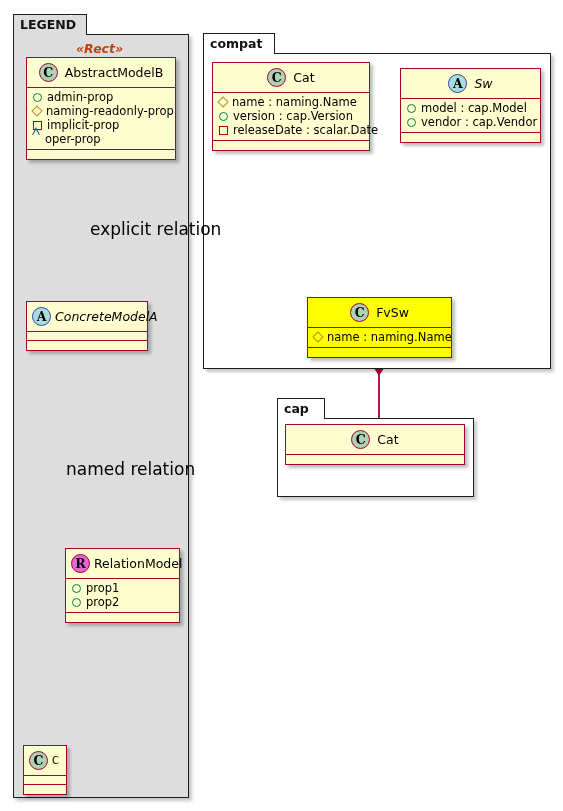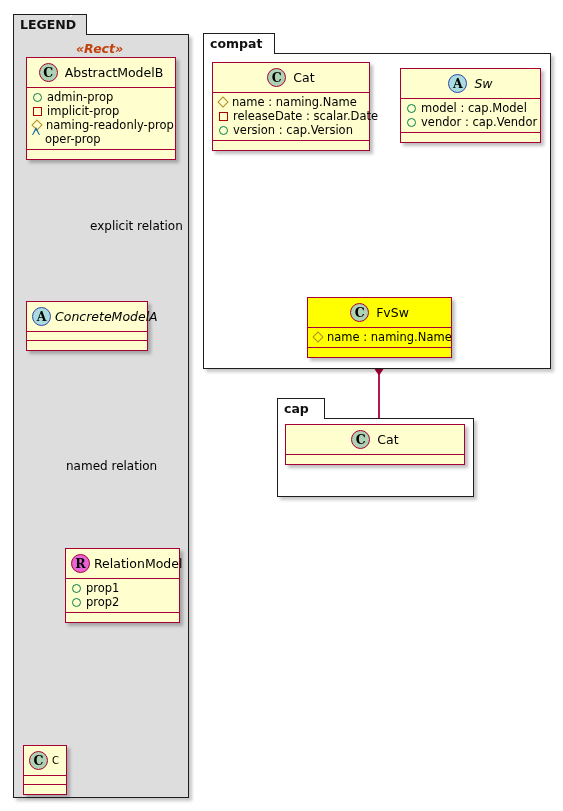--- a/index.html
+++ b/index.html
@@ -205,21 +205,21 @@
     font-size: 12.5px;
     font-style: italic;
     font-weight: bold;
     color: #c2410c;
     white-space: nowrap;
   }
 
   
   .edge-label {
     position: absolute;
-    font-size: 12px;
+    font-size: 17px;
     color: #000000;
     white-space: nowrap;
     background: transparent;
     z-index: 4;
   }
 </style>
 </head>
 <body>
 
 <div id="canvas">
@@ -262,26 +262,26 @@
     <div class="cls-header">
       <span class="badge c">C</span>
       <span class="cls-title">AbstractModelB</span>
     </div>
     <div class="cls-attrs">
       <div class="attr">
         <span class="mk circle"></span>
         <span class="attr-label">admin-prop</span>
       </div>
       <div class="attr">
+        <span class="mk diamond"></span>
+        <span class="attr-label">naming-readonly-prop</span>
+      </div>
+      <div class="attr">
         <span class="mk square"></span>
         <span class="attr-label">implicit-prop</span>
-      </div>
-      <div class="attr">
-        <span class="mk diamond"></span>
-        <span class="attr-label">naming-readonly-prop</span>
       </div>
       <div class="attr">
         <span class="mk triangle"></span>
         <span class="attr-label">oper-prop</span>
       </div>
     </div>
     <div class="cls-foot"></div>
   </div>
 
   <div class="edge-label" style="left:90px; top:219px;">explicit relation</div>
@@ -336,26 +336,26 @@
     <div class="cls-header">
       <span class="badge c">C</span>
       <span class="cls-title">Cat</span>
     </div>
     <div class="cls-attrs">
       <div class="attr">
         <span class="mk diamond"></span>
         <span class="attr-label">name : naming.Name</span>
       </div>
       <div class="attr">
+        <span class="mk circle"></span>
+        <span class="attr-label">version : cap.Version</span>
+      </div>
+      <div class="attr">
         <span class="mk square"></span>
         <span class="attr-label">releaseDate : scalar.Date</span>
-      </div>
-      <div class="attr">
-        <span class="mk circle"></span>
-        <span class="attr-label">version : cap.Version</span>
       </div>
     </div>
     <div class="cls-foot"></div>
   </div>
 
   <div class="cls" style="left:400px; top:68px; width:141px;">
     <div class="cls-header">
       <span class="badge a">A</span>
       <span class="cls-title italic">Sw</span>
     </div>

